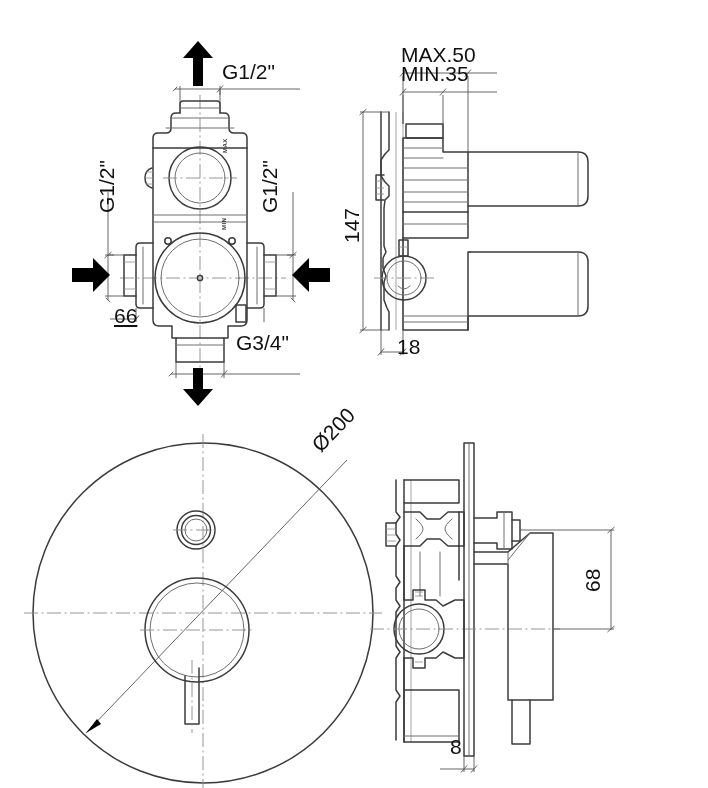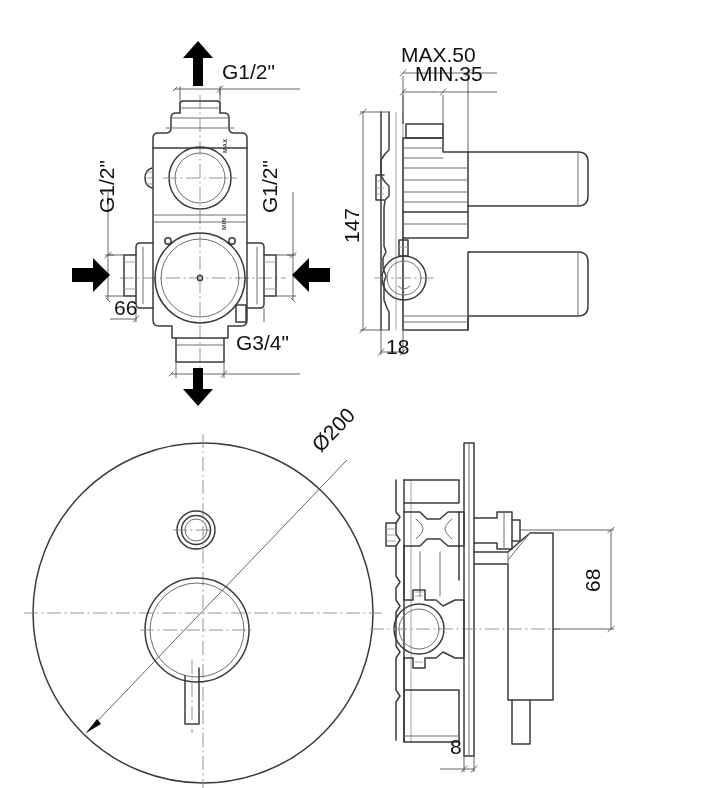--- a/index.html
+++ b/index.html
@@ -283,35 +283,35 @@
       <line class="d" x1="471" y1="772.5" x2="477" y2="765.5"></line>
     </g>
   </svg>
 
   <div class="lbl dim" style="left:222px;top:60px;">G1/2"</div>
 
   <div class="lbl dim" style="left:95px;top:213px;transform:rotate(-90deg);transform-origin:left top;">G1/2"</div>
 
   <div class="lbl dim" style="left:258px;top:213px;transform:rotate(-90deg);transform-origin:left top;">G1/2"</div>
 
-  <div class="lbl dim" style="left:114px;top:296px;">66</div>
+  <div class="lbl dim" style="left:114px;top:304px;text-decoration:underline;">66</div>
 
   <div class="lbl dim" style="left:236px;top:331px;">G3/4"</div>
 
   <div class="lbl tiny" style="left:222px;top:153px;transform:rotate(-90deg);transform-origin:left top;">MAX</div>
 
   <div class="lbl tiny" style="left:221px;top:230px;transform:rotate(-90deg);transform-origin:left top;">MIN</div>
 
   <div class="lbl dim" style="left:401px;top:43px;">MAX.50</div>
 
-  <div class="lbl dim" style="left:415px;top:62px;">MIN.35</div>
+  <div class="lbl dim" style="left:401px;top:62px;">MIN.35</div>
 
   <div class="lbl dim" style="left:340px;top:243px;transform:rotate(-90deg);transform-origin:left top;">147</div>
 
-  <div class="lbl dim" style="left:386px;top:335px;">18</div>
+  <div class="lbl dim" style="left:397px;top:335px;">18</div>
 
   <div class="lbl dim" style="left:307px;top:440px;transform:rotate(-46deg);transform-origin:left top;">Ø200</div>
 
   <div class="lbl dim" style="left:581px;top:592px;transform:rotate(-90deg);transform-origin:left top;">68</div>
 
   <div class="lbl dim" style="left:450px;top:735px;">8</div>
 
 </div>
 
 </body></html>

